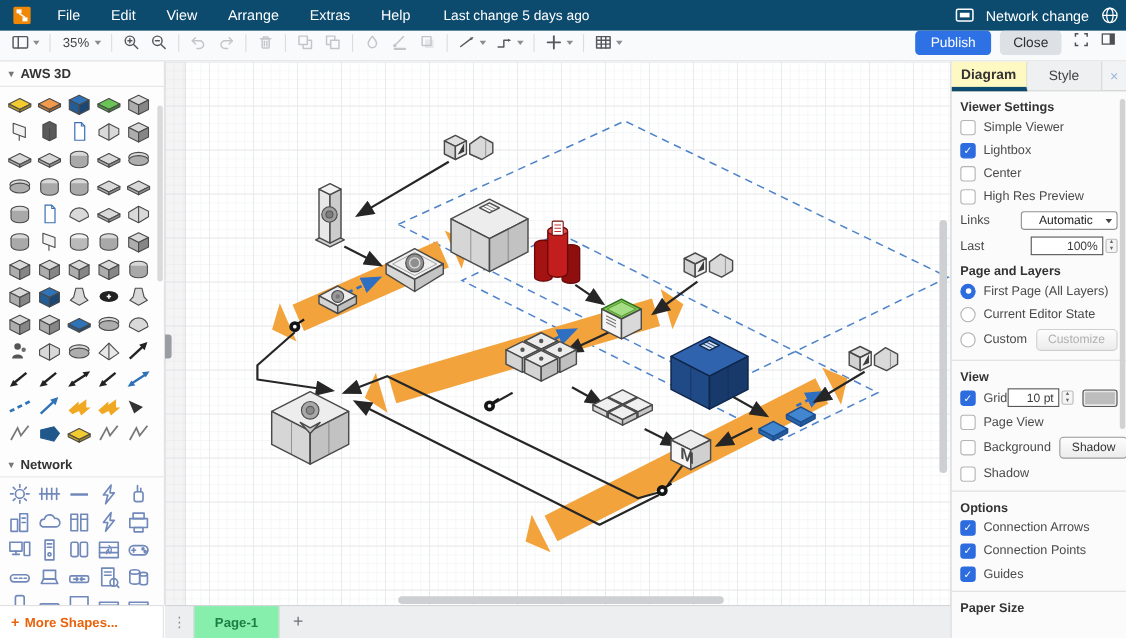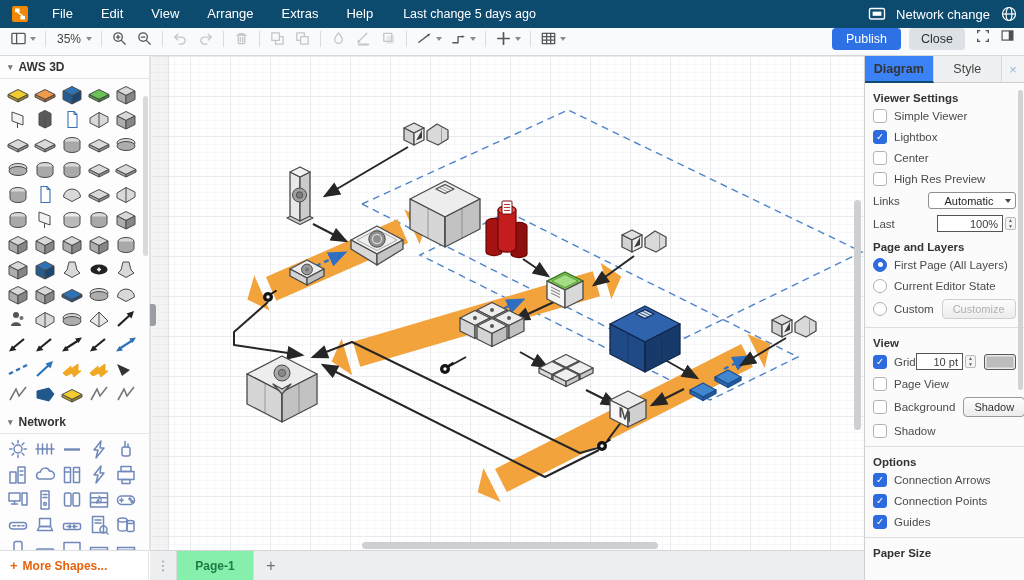--- a/index.html
+++ b/index.html
@@ -46,21 +46,21 @@
   .offpage{position:absolute;left:0;top:0;width:18px;height:494px;background:rgba(210,212,216,0.25);border-right:1px solid #dfe1e4;}
   .collapse-handle{position:absolute;left:0;top:248px;width:6px;height:22px;background:#9a9da1;border-radius:0 3px 3px 0;cursor:pointer;}
   .hscroll{position:absolute;left:212px;top:486px;width:296px;height:7px;border-radius:4px;background:#cdcfd2;cursor:pointer;}
   .vscroll{position:absolute;right:3px;top:144px;width:7px;height:230px;border-radius:4px;background:#cdcfd2;cursor:pointer;}
   .canvas svg{position:absolute;left:0;top:0;}
 
   
   .rpanel{position:absolute;left:864px;top:56px;width:160px;height:524px;background:#fbfbfc;border-left:1px solid #d0d0d0;box-sizing:border-box;overflow:hidden;font-size:11.5px;color:#3b3b3b;}
   .rtabs{display:flex;height:26px;border-bottom:1px solid #cfcfcf;background:#f2f3f4;align-items:stretch;}
   .rtab{flex:1;display:flex;align-items:center;justify-content:center;font-size:12.5px;color:#444;border-right:1px solid #d7d7d7;cursor:pointer;background:#eef0f1;}
-  .rtab.active{background:#3b82f6;border-bottom:2px solid #0c4a6e;margin-bottom:-1px;font-weight:bold;color:#333;}
+  .rtab.active{background:#fef9c3;border-bottom:4px solid #0c4a6e;margin-bottom:-1px;font-weight:bold;color:#333;}
   .rtab-close{width:22px;display:flex;align-items:center;justify-content:center;color:#9fb6d8;font-size:13px;cursor:pointer;}
   .rsec-title{font-weight:bold;font-size:11.5px;color:#333;margin:9px 0 4px 8px;}
   .rrow{display:flex;align-items:center;margin:0 8px 6px 8px;min-height:15px;text-align:center;}
   .cb{flex:0 0 auto;width:12px;height:12px;border:1px solid #b4b4b4;border-radius:3px;background:#fff;margin-right:7px;display:flex;align-items:center;justify-content:center;font-size:9.5px;color:#fff;cursor:pointer;}
   .cb.on{background:#2d6cdf;border-color:#2d6cdf;}
   .rd{flex:0 0 auto;width:12px;height:12px;border:1px solid #b0b0b0;border-radius:50%;background:#fff;margin-right:7px;position:relative;cursor:pointer;}
   .rd.on{border-color:#2d6cdf;background:#2d6cdf;}
   .rd.on::after{content:"";position:absolute;left:3.5px;top:3.5px;width:5px;height:5px;border-radius:50%;background:#fff;}
   .rlabel{color:#4a4a4a;}
   .rsel{margin-left:auto;width:88px;height:17px;border:1px solid #8f8f8f;border-radius:3px;background:#fff;display:flex;align-items:center;padding:0 4px;box-sizing:border-box;cursor:pointer;}

